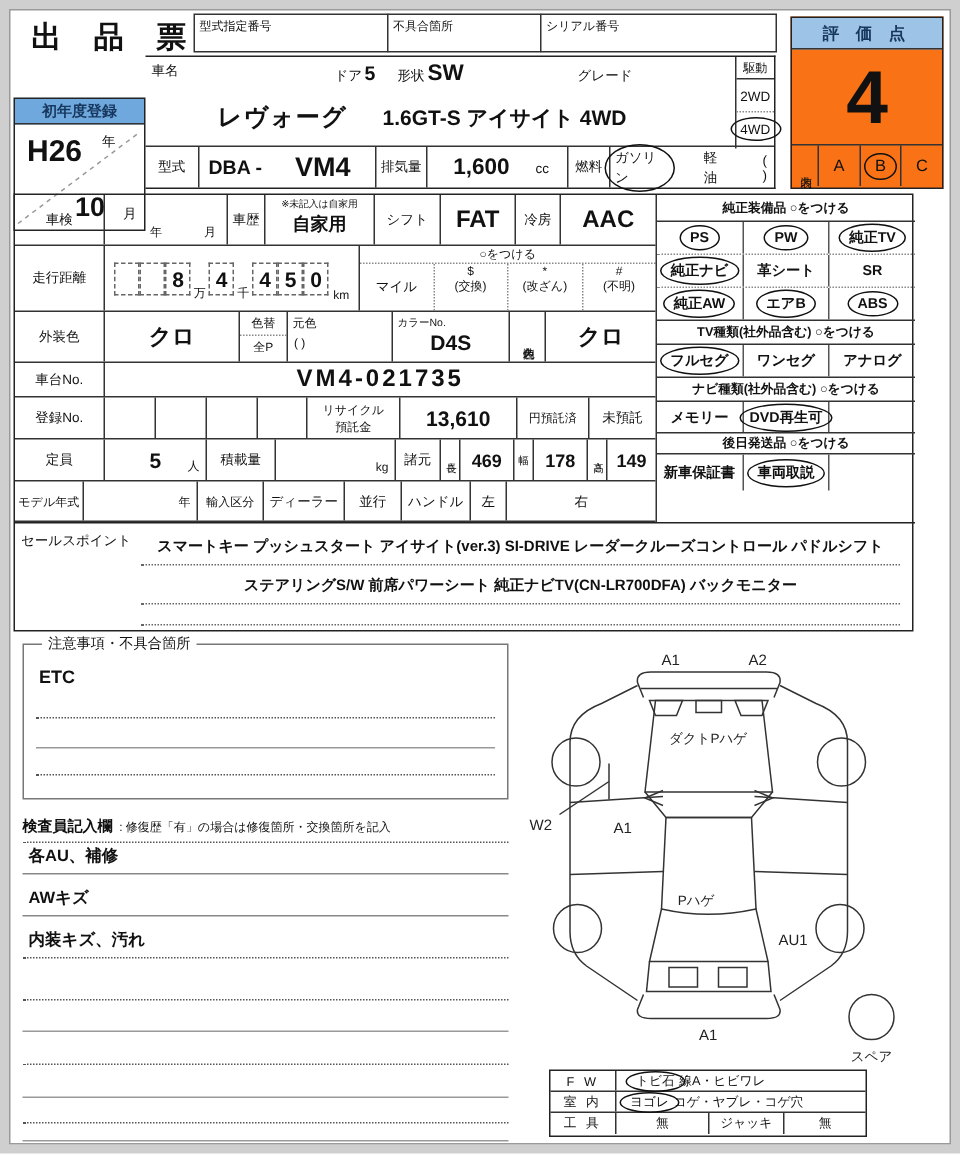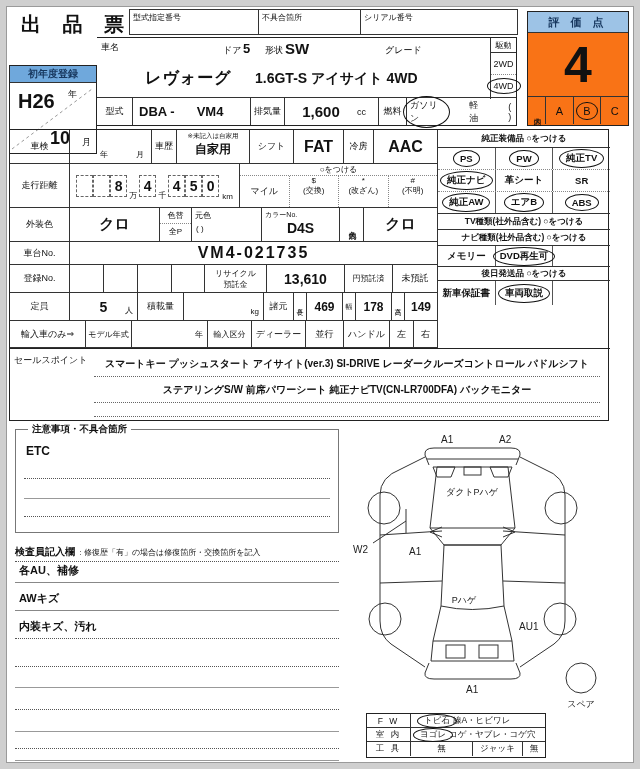--- a/index.html
+++ b/index.html
@@ -73,32 +73,32 @@
   .rgrid .c3 { flex:1; display:flex; align-items:center; justify-content:center; font-size:9.5px; font-weight:bold; }
   .rgrid .c3 + .c3 { border-left:1px solid #555; }
   .rgrid.dotted { border-bottom:1px dotted #888; }
   .salesrow { position:absolute; left:0; top:218px; width:600px; height:74px; }
   .sales-line { margin-left:84px; width:506px; border-bottom:1px dotted #666; font-size:10px; font-weight:bold; white-space:nowrap; text-align:center; }
 
   .obox { width:17px; height:22px; border:1px dashed #666; display:flex; align-items:center; justify-content:center; font-size:14px; font-weight:bold; margin-right:-1px; }
 
   
   .notesbox { left:8px; top:422px; width:324px; height:104px; border:1px solid #777; }
-  .notes-h { position:absolute; top:-7px; left:12px; background:#fff; padding:0 4px; font-size:9.5px; font-weight:bold; }
+  .notes-h { position:absolute; top:-7px; left:12px; background:#fff; padding:0 4px; font-size:9.5px; font-weight:normal; }
   .rline { position:absolute; left:8px; right:8px; height:0; }
   .rline.dot { border-bottom:1px dotted #555; }
   .rline.sol { border-bottom:1px solid #999; }
 
   .inspector { left:8px; top:534px; width:324px; height:221px; }
   .insp-h { font-size:10px; font-weight:bold; }
   .insp-note { font-size:8px; font-weight:normal; }
   .insp-line { position:absolute; left:0; right:0; font-size:11px; font-weight:bold; padding-left:4px; }
 
   
-  .condtable { left:359px; top:706px; width:180px; height:45px; border:1.5px solid #222; }
+  .condtable { left:359px; top:706px; width:212px; height:45px; border:1.5px solid #222; }
   .cond-row { display:flex; height:14px; border-bottom:1px solid #333; font-size:8.5px; }
   .cond-row:last-child { border-bottom:none; }
   .cond-l { width:44px; display:flex; align-items:center; justify-content:center; border-right:1px solid #333; letter-spacing:2px; }
   .cond-c { flex:1; display:flex; align-items:center; padding-left:10px; }
   .cond-c .circ.circled::after { top:-1px; bottom:-1px; }
 
   svg text { font-family:"Liberation Sans","DejaVu Sans",sans-serif; }
 </style>
 </head>
 <body>
@@ -155,21 +155,21 @@
         </div>
       <div class="drive-o">
           <span class="circ circled">4WD</span>
         </div>
     </div>
 
     <div class="veh-bottom">
       <div class="cell lab br" style="width:36px;">型式</div>
       <div class="cell br" style="width:118px;justify-content:flex-start;padding-left:6px;gap:22px;">
         <span class="b" style="font-size:13px;">DBA -</span>
-        <span class="b" style="font-size:13px;">VM4</span>
+        <span class="b" style="font-size:18px;">VM4</span>
       </div>
       <div class="cell lab br" style="width:34px;">排気量</div>
       <div class="cell b" style="width:72px;font-size:15px;">1,600</div>
       <div class="cell lab br" style="width:22px;justify-content:flex-start;">cc</div>
       <div class="cell lab br" style="width:28px;">燃料</div>
       <div class="cell" style="flex:1;font-size:9px;gap:20px;justify-content:flex-end;">
         <span class="circ circled">ガソリン</span>
         <span class="circ">軽油</span>
         <span>(        )</span>
       </div>
@@ -279,21 +279,20 @@
       <div class="cell lab br" style="width:30px;">諸元</div>
       <div class="cell vert br" style="width:13px;font-size:7px;">長さ</div>
       <div class="cell b br" style="width:36px;font-size:12px;">469</div>
       <div class="cell br" style="width:13px;font-size:7px;">幅</div>
       <div class="cell b br" style="width:36px;font-size:12px;">178</div>
       <div class="cell vert br" style="width:13px;font-size:7px;">高さ</div>
       <div class="cell b" style="flex:1;font-size:12px;">149</div>
     </div>
 
     <div class="lrow" style="top:191px;height:27px;">
-      <div class="cell lab br" style="width:76px;">輸入車のみ⇒</div>
       <div class="cell sm br" style="width:46px;text-align:center;">モデル年式</div>
       <div class="cell sm br" style="width:76px;justify-content:flex-end;padding-right:4px;">年</div>
       <div class="cell sm br" style="width:44px;">輸入区分</div>
       <div class="cell lab br" style="width:54px;">ディーラー</div>
       <div class="cell lab br" style="width:38px;">並行</div>
       <div class="cell lab br" style="width:46px;">ハンドル</div>
       <div class="cell lab br" style="width:24px;">左</div>
       <div class="cell lab" style="flex:1;">右</div>
     </div>
 
@@ -326,20 +325,31 @@
             <span class="circ circled">純正AW</span>
           </div>
         <div class="c3">
             <span class="circ circled">エアB</span>
           </div>
         <div class="c3">
             <span class="circ circled">ABS</span>
           </div>
       </div>
       <div class="rhead" style="height:16px;">TV種類(社外品含む) ○をつける</div>
+      <div class="rgrid" style="height:22px;border-bottom:1px solid #333;">
+        <div class="c3">
+            <span class="circ circled">フルセグ</span>
+          </div>
+        <div class="c3">
+            <span class="circ">ワンセグ</span>
+          </div>
+        <div class="c3">
+            <span class="circ">アナログ</span>
+          </div>
+      </div>
       <div class="rhead" style="height:16px;">ナビ種類(社外品含む) ○をつける</div>
       <div class="rgrid" style="height:21px;border-bottom:1px solid #333;">
         <div class="c3">
             <span class="circ">メモリー</span>
           </div>
         <div class="c3">
             <span class="circ circled">DVD再生可</span>
           </div>
         <div class="c3">
             <span class="circ"></span>

